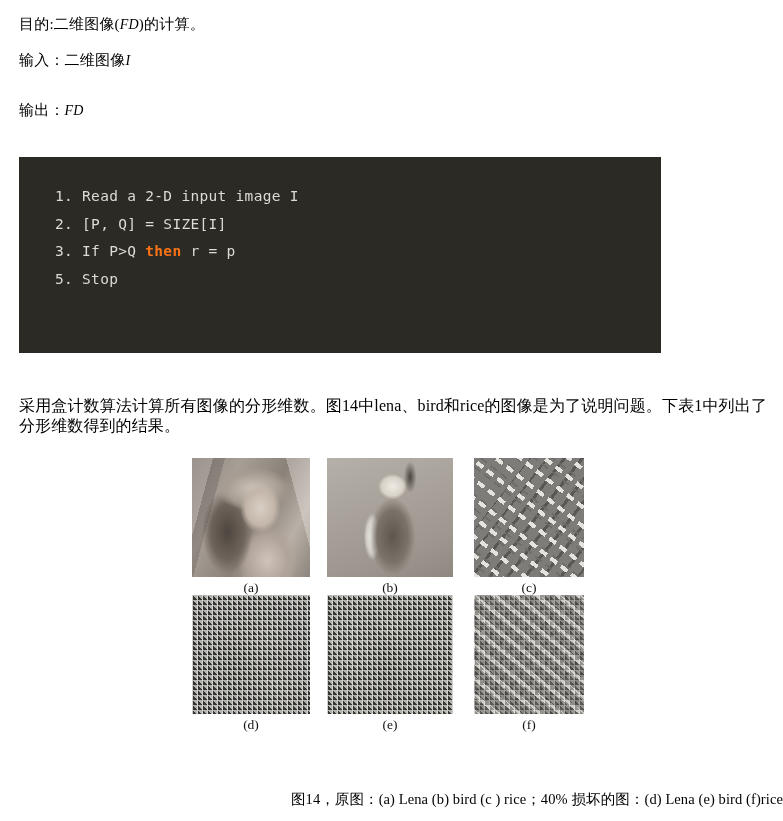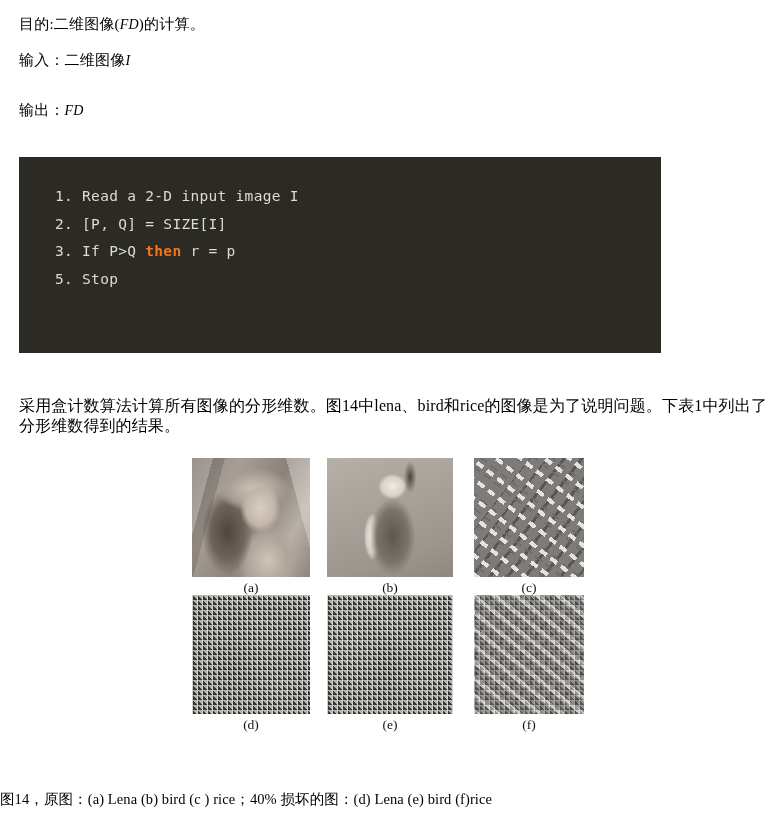--- a/index.html
+++ b/index.html
@@ -200,21 +200,21 @@
       repeating-linear-gradient(128deg, rgba(60,58,55,0.45) 0px, rgba(60,58,55,0.45) 4px, rgba(0,0,0,0) 4px, rgba(0,0,0,0) 12px);
   }
   .img-rice-n .noise { opacity: 0.45; }
 
   
   .fig-caption {
     position: absolute;
     left: 0;
     top: 789px;
     width: 783px;
-    text-align: left;
+    text-align: right;
     font-size: 14.5px;
     line-height: 20px;
     letter-spacing: 0.1px;
   }
 </style>
 </head>
 <body>
 
 <div class="spec-line l1"><span>目的:</span><span>二维图像(</span><span class="mathvar">FD</span><span>)的计算。</span></div>
 

